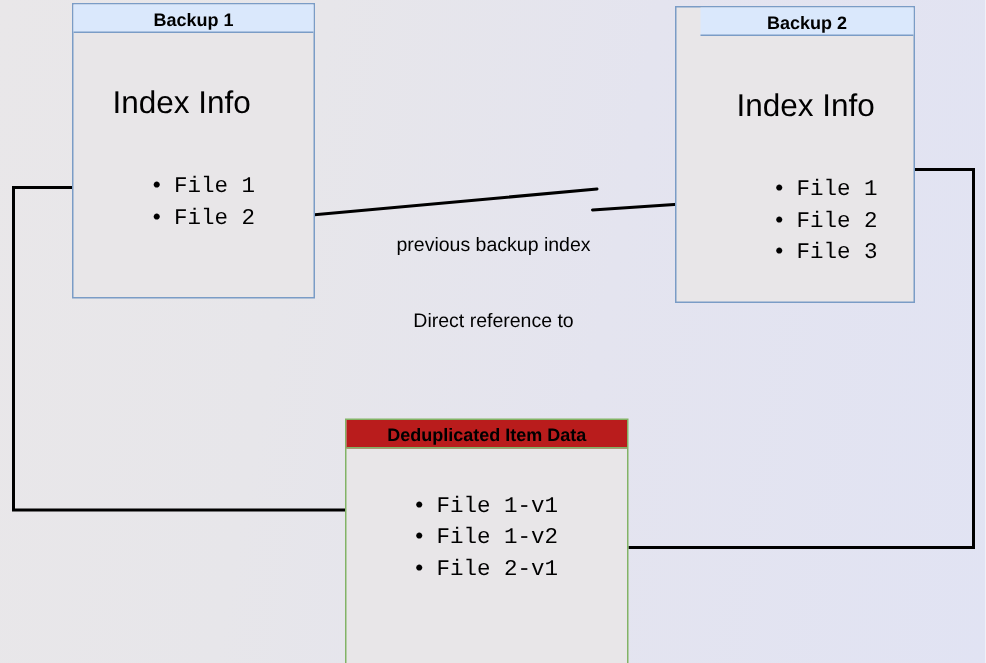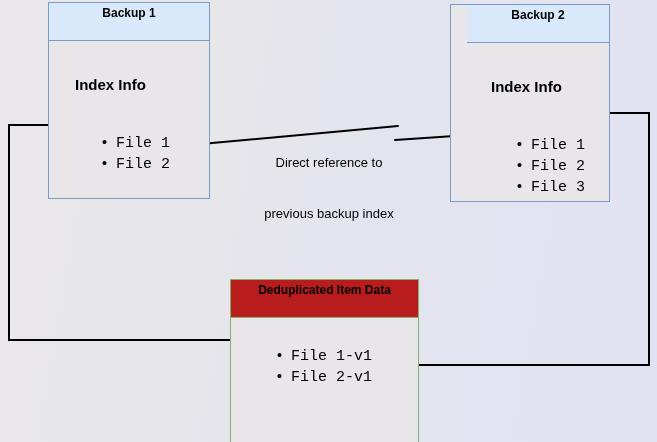--- a/index.html
+++ b/index.html
@@ -32,44 +32,43 @@
     position: absolute;
     box-sizing: border-box;
     border: 1px solid #7a9cc6;
     background: #e8e6e8;
   }
   .node.green {
     border-color: #82b366;
   }
   .node-header {
     box-sizing: border-box;
-    height: 38px;
+    height: 19px;
     line-height: 20px;
     text-align: center;
     font-size: 12px;
     font-weight: bold;
     color: #000;
     background: #dae8fc;
     border-bottom: 1px solid #7a9cc6;
   }
   .node.green .node-header {
     background: #b91c1c;
     border-bottom-color: #82b366;
   }
   .node-body {
     position: relative;
     height: calc(100% - 22px);
   }
 
   .section-title {
     position: absolute;
-    font-size: 15px;
+    font-size: 21px;
     color: #000;
     white-space: nowrap;
-    font-weight: bold;
   }
 
   ul.items {
     position: absolute;
     margin: 0;
     padding: 0;
     list-style: none;
   }
   ul.items li {
     position: relative;
@@ -147,23 +146,24 @@
         <li>File 3</li>
       </ul>
     </div>
   </div>
 
   <div class="node green" style="left:230px; top:279px; width:189px; height:175px;">
     <div class="node-header">Deduplicated Item Data</div>
     <div class="node-body">
       <ul class="items" style="left:44px; top:28px;">
         <li>File 1-v1</li>
+        <li>File 1-v2</li>
         <li>File 2-v1</li>
       </ul>
     </div>
   </div>
 
   <div class="edge-label" style="left:249px; top:120px; width:160px;">
+    <div>previous backup index</div>
     <div>Direct reference to</div>
-    <div>previous backup index</div>
   </div>
 
 </div>
 
 </body></html>

